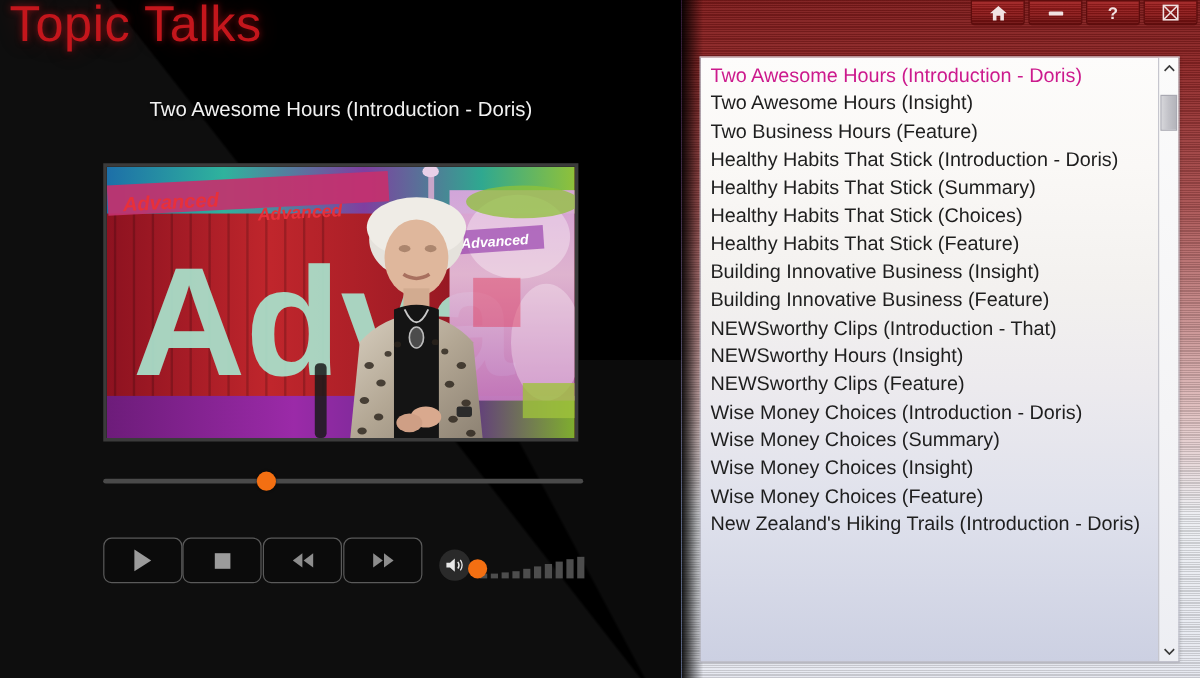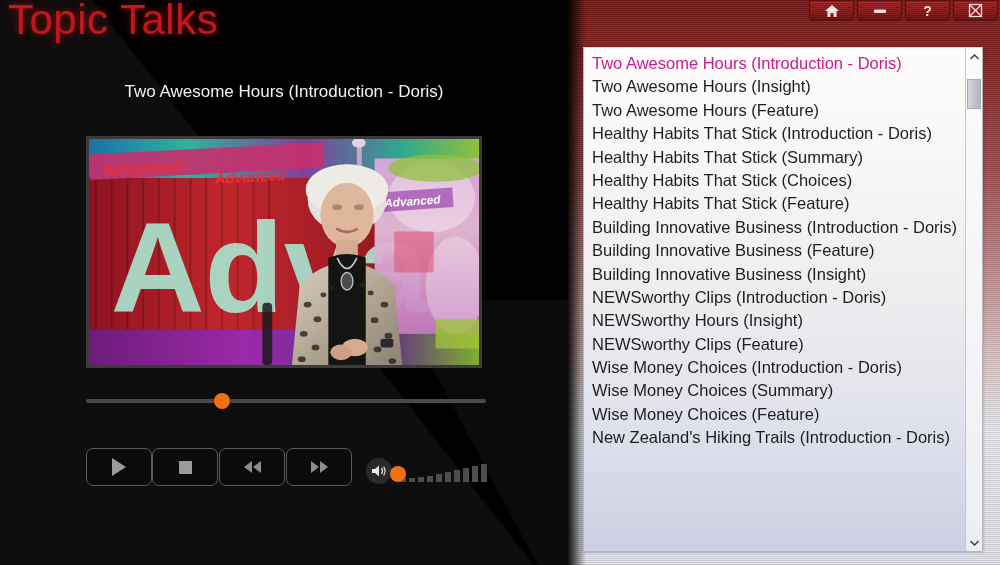--- a/index.html
+++ b/index.html
@@ -495,33 +495,33 @@
           <rect x="1.5" y="1.5" width="12" height="12" fill="none" stroke="#f1e2e2" stroke-width="1.3"></rect>
           <path d="M2.2 2.2 L12.8 12.8 M12.8 2.2 L2.2 12.8" stroke="#f1e2e2" stroke-width="1.3"></path>
         </svg>
       </div>
     </div>
 
     <div id="playlist-box">
       <div id="playlist-items">
           <div class="pl-item selected">Two Awesome Hours (Introduction - Doris)</div>
           <div class="pl-item">Two Awesome Hours (Insight)</div>
-          <div class="pl-item">Two Awesome Hours (Feature)</div>
+          <div class="pl-item">Two Business Hours (Feature)</div>
           <div class="pl-item">Healthy Habits That Stick (Introduction - Doris)</div>
           <div class="pl-item">Healthy Habits That Stick (Summary)</div>
           <div class="pl-item">Healthy Habits That Stick (Choices)</div>
           <div class="pl-item">Healthy Habits That Stick (Feature)</div>
-          <div class="pl-item">Building Innovative Business (Introduction - Doris)</div>
+          <div class="pl-item">Building Innovative Business (Insight)</div>
           <div class="pl-item">Building Innovative Business (Feature)</div>
-          <div class="pl-item">Building Innovative Business (Insight)</div>
-          <div class="pl-item">NEWSworthy Clips (Introduction - Doris)</div>
+          <div class="pl-item">NEWSworthy Clips (Introduction - That)</div>
           <div class="pl-item">NEWSworthy Hours (Insight)</div>
           <div class="pl-item">NEWSworthy Clips (Feature)</div>
           <div class="pl-item">Wise Money Choices (Introduction - Doris)</div>
           <div class="pl-item">Wise Money Choices (Summary)</div>
+          <div class="pl-item">Wise Money Choices (Insight)</div>
           <div class="pl-item">Wise Money Choices (Feature)</div>
           <div class="pl-item">New Zealand's Hiking Trails (Introduction - Doris)</div>
         </div>
 
       <div id="pl-scrollbar">
         <div class="sb-arrow" id="sb-up">
           <svg width="9" height="6" viewBox="0 0 9 6">
             <path d="M0.5 5 L4.5 1 L8.5 5" stroke="#3a3a3a" stroke-width="1.4" fill="none"></path>
           </svg>
         </div>

